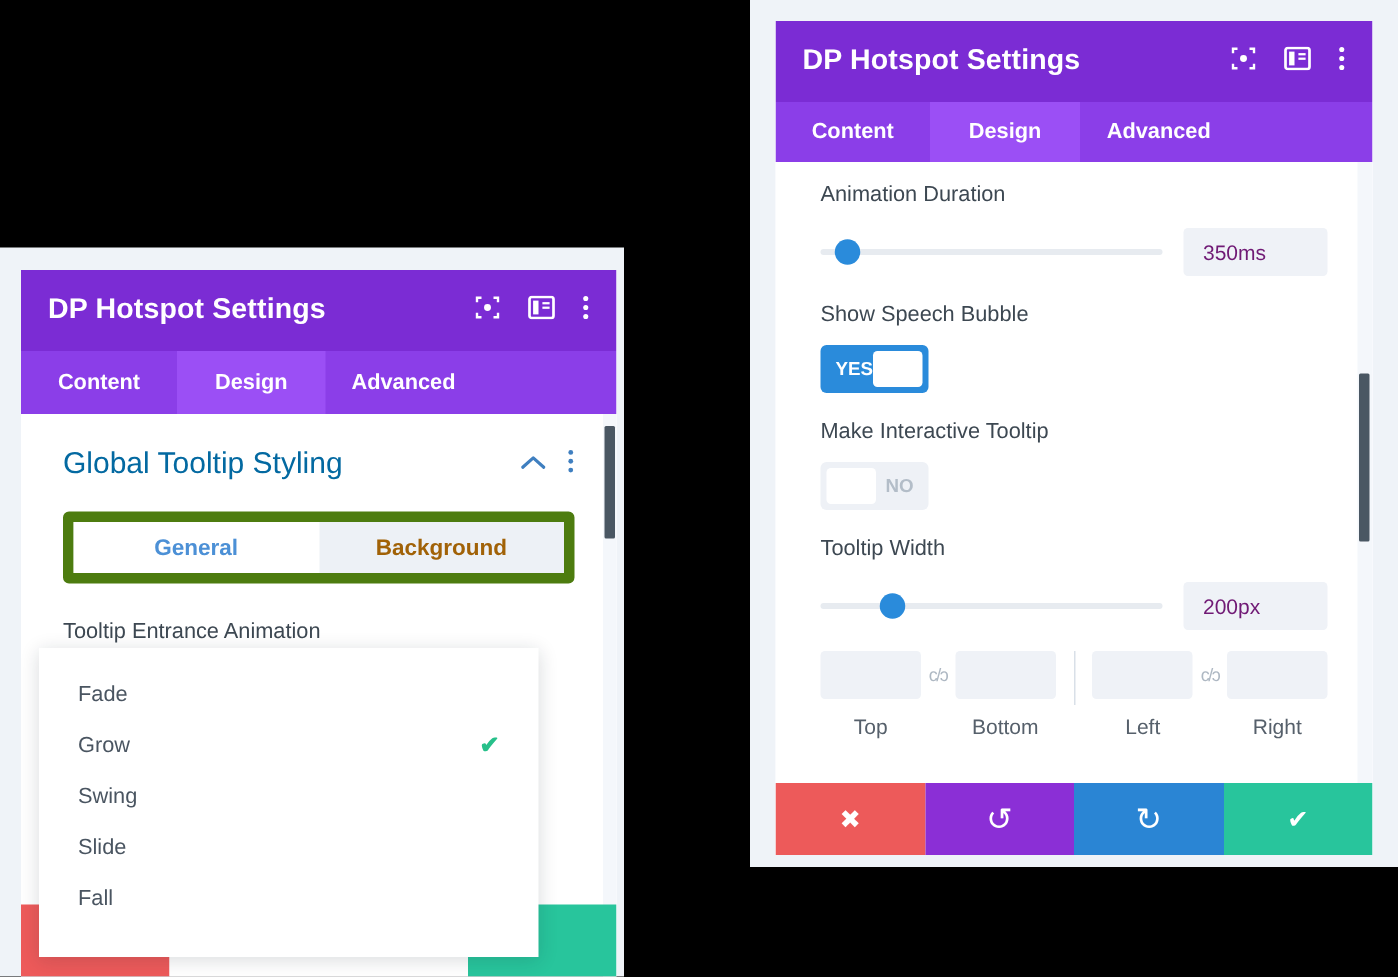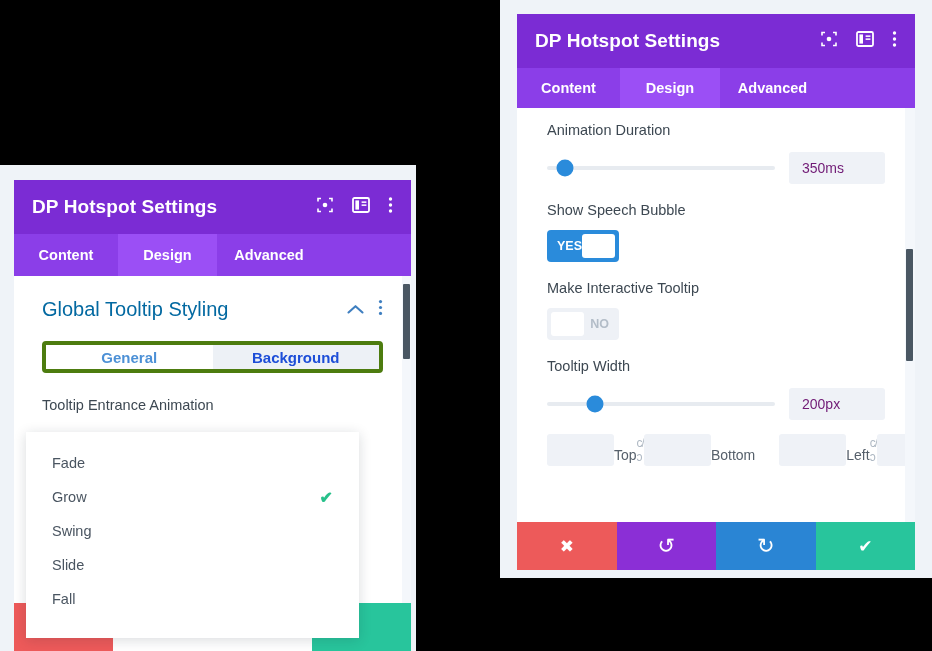--- a/index.html
+++ b/index.html
@@ -86,35 +86,35 @@
   .section-title {
     color: #0369a1;
     font-size: 20px;
     font-weight: normal;
   }
   .section-head-icons { display: flex; align-items: center; gap: 14px; }
 
   .seg-group {
     margin-top: 20px;
     display: flex;
-    border: 4px solid #4d7c0f;
+    border: 7px solid #4d7c0f;
     border-radius: 4px;
     overflow: hidden;
-    height: 32px;
+    height: 48px;
   }
   .seg {
     flex: 1;
     display: flex;
     align-items: center;
     justify-content: center;
     font-size: 15px;
     font-weight: bold;
   }
   .seg.active { background: #ffffff; color: #4c90d6; }
-  .seg.inactive { background: #edf1f6; color: #1d4ed8; }
+  .seg.inactive { background: #edf1f6; color: #a16207; }
 
   .field-label {
     margin-top: 24px;
     font-size: 14.5px;
     color: #3d4852;
   }
 
   
   .scroll-track {
     position: absolute;
@@ -240,21 +240,21 @@
     border-radius: 3px;
   }
   .toggle.on .toggle-knob { right: 4px; }
   .toggle.off .toggle-knob { left: 4px; }
 
   .padding-row {
     margin-top: 14px;
     display: flex;
     align-items: flex-start;
   }
-  .pad-cell { display: flex; align-items: center; }
+  .pad-cell { display: flex; flex-direction: column; align-items: center; }
   .pad-input {
     width: 67px; height: 32px;
     background: #eff2f7;
     border-radius: 3px;
   }
   .pad-caption {
     margin-top: 10px;
     font-size: 14px;
     color: #56606b;
   }

